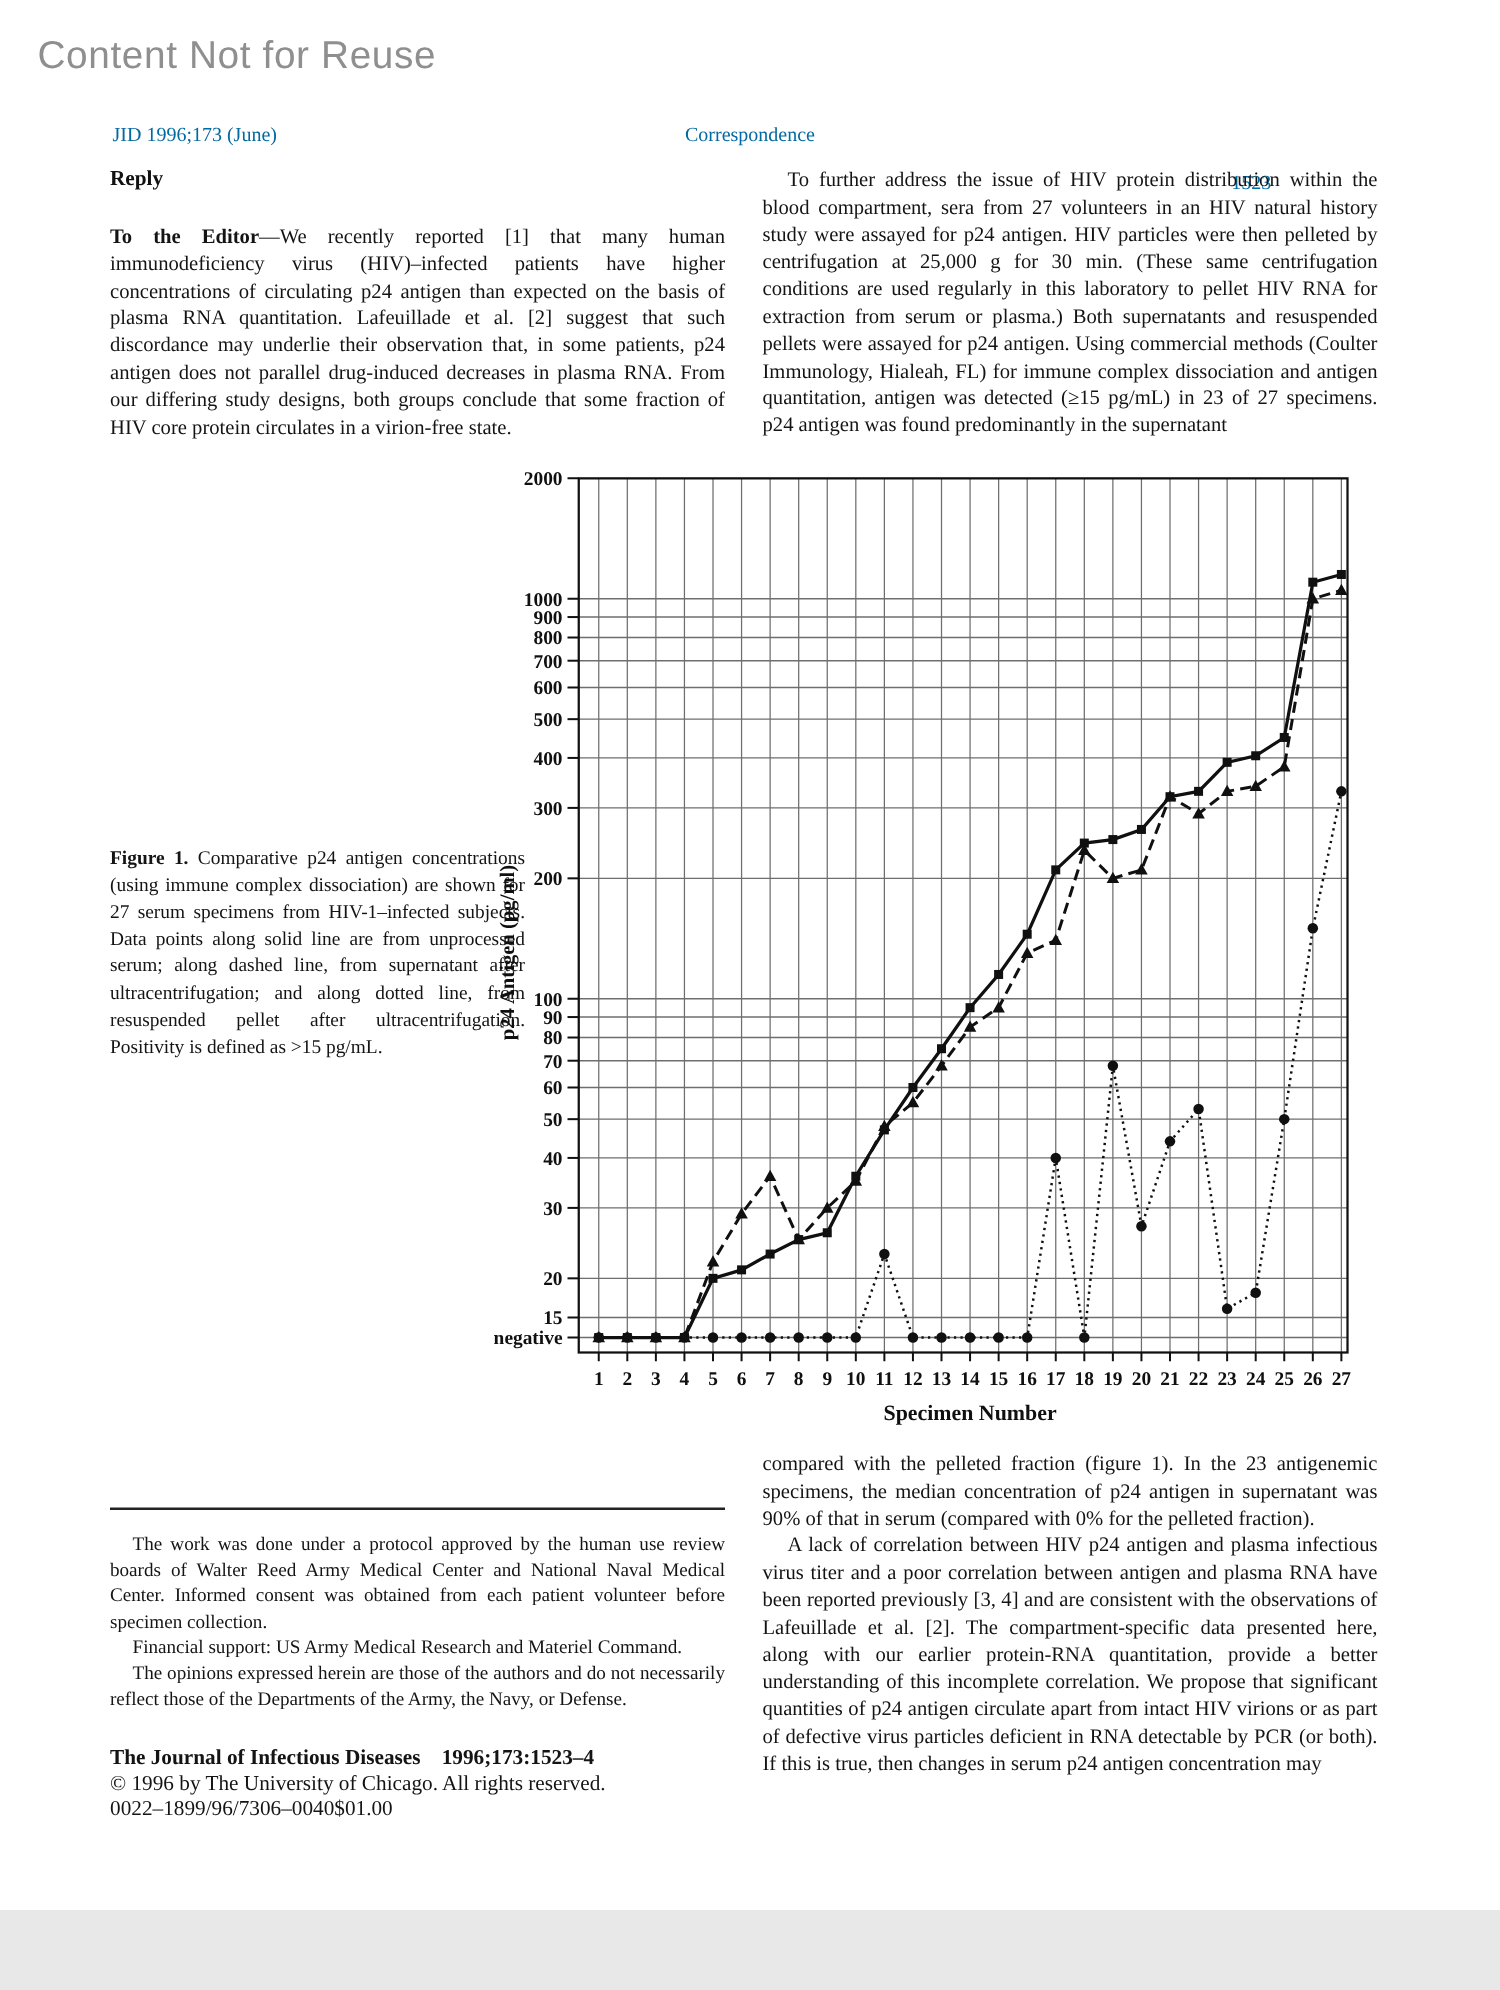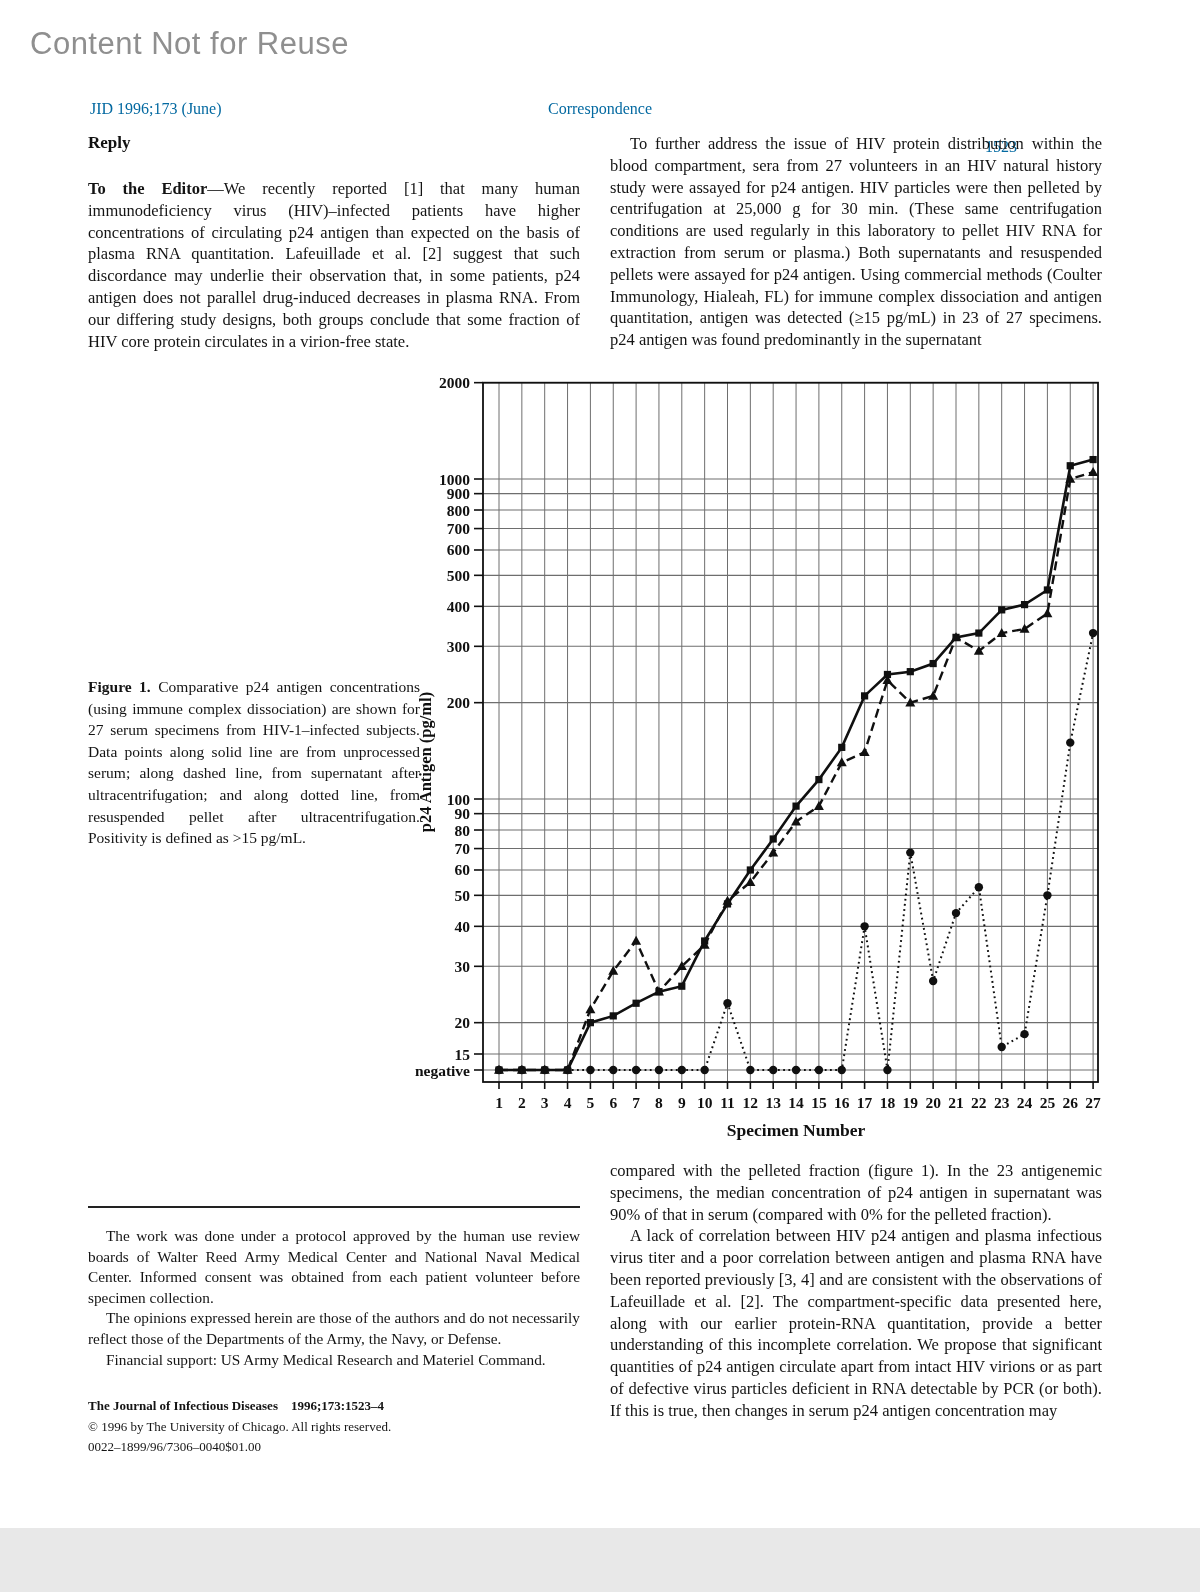--- a/index.html
+++ b/index.html
@@ -18,26 +18,26 @@
   .rh-right{left:941px;width:120px;text-align:center;margin-top:38px;}
   .col{position:absolute;font-size:16.5px;line-height:21.8px;text-align:justify;color:#141414;}
   .lead-bold{font-weight:bold;}
   #reply-heading{position:absolute;left:88px;top:133px;font-size:17px;font-weight:bold;}
   #left-col{left:88px;top:178px;width:492px;}
   #right-col{left:610px;top:133px;width:492px;}
   #fig-caption{
     position:absolute;left:88px;top:676px;width:332px;
     font-size:15.5px;line-height:21.6px;text-align:justify;color:#141414;
   }
-  #chart-wrap{position:absolute;left:415px;top:372px;width:690px;height:800px;}
+  #chart-wrap{position:absolute;left:395px;top:372px;width:690px;height:800px;}
   #chart-svg{width:690px;height:800px;display:block;}
   #foot-rule{position:absolute;left:88px;top:1206px;width:492px;border-top:2.5px solid #222;}
   #footnotes{position:absolute;left:88px;top:1226px;width:492px;font-size:15.3px;line-height:20.6px;text-align:justify;color:#141414;}
   #footnotes p{margin:0;text-indent:18px;}
-  #journal-block{position:absolute;left:88px;top:1396px;width:492px;font-size:13px;line-height:20.5px;color:#141414;}
+  #journal-block{position:absolute;left:88px;top:1396px;width:492px;font-size:17px;line-height:20.5px;color:#141414;}
   #journal-line{font-weight:bold;}
   #bottom-right{left:610px;top:1160px;width:492px;font-family:Liberation Serif, serif;}
   .para-indent{text-indent:20px;margin:0;}
   .para-plain{margin:0;}
   p{margin:0;}
 </style>
 </head>
 <body>
 
 <div id="page">
@@ -296,22 +296,22 @@
         <circle cx="632.4000000000001" cy="523.329598612474" r="4.2" fill="#101010"></circle>
         <circle cx="655.25" cy="370.65079710218197" r="4.2" fill="#101010"></circle>
         <circle cx="678.1" cy="261.07553923907597" r="4.2" fill="#101010"></circle>
       </svg>
   </div>
 
   <div id="foot-rule"></div>
 
   <div id="footnotes">
     <p>The work was done under a protocol approved by the human use review boards of Walter Reed Army Medical Center and National Naval Medical Center. Informed consent was obtained from each patient volunteer before specimen collection.</p>
+    <p>Financial support: US Army Medical Research and Materiel Command.</p>
     <p>The opinions expressed herein are those of the authors and do not necessarily reflect those of the Departments of the Army, the Navy, or Defense.</p>
-    <p>Financial support: US Army Medical Research and Materiel Command.</p>
   </div>
 
   <div id="journal-block">
     <div id="journal-line">The Journal of Infectious Diseases  1996;173:1523–4</div>
     <div>© 1996 by The University of Chicago. All rights reserved.</div>
     <div>0022–1899/96/7306–0040$01.00</div>
   </div>
 
   <div id="bottom-right" class="col">
     <p class="para-plain">compared with the pelleted fraction (figure 1). In the 23 antigenemic specimens, the median concentration of p24 antigen in supernatant was 90% of that in serum (compared with 0% for the pelleted fraction).</p>

